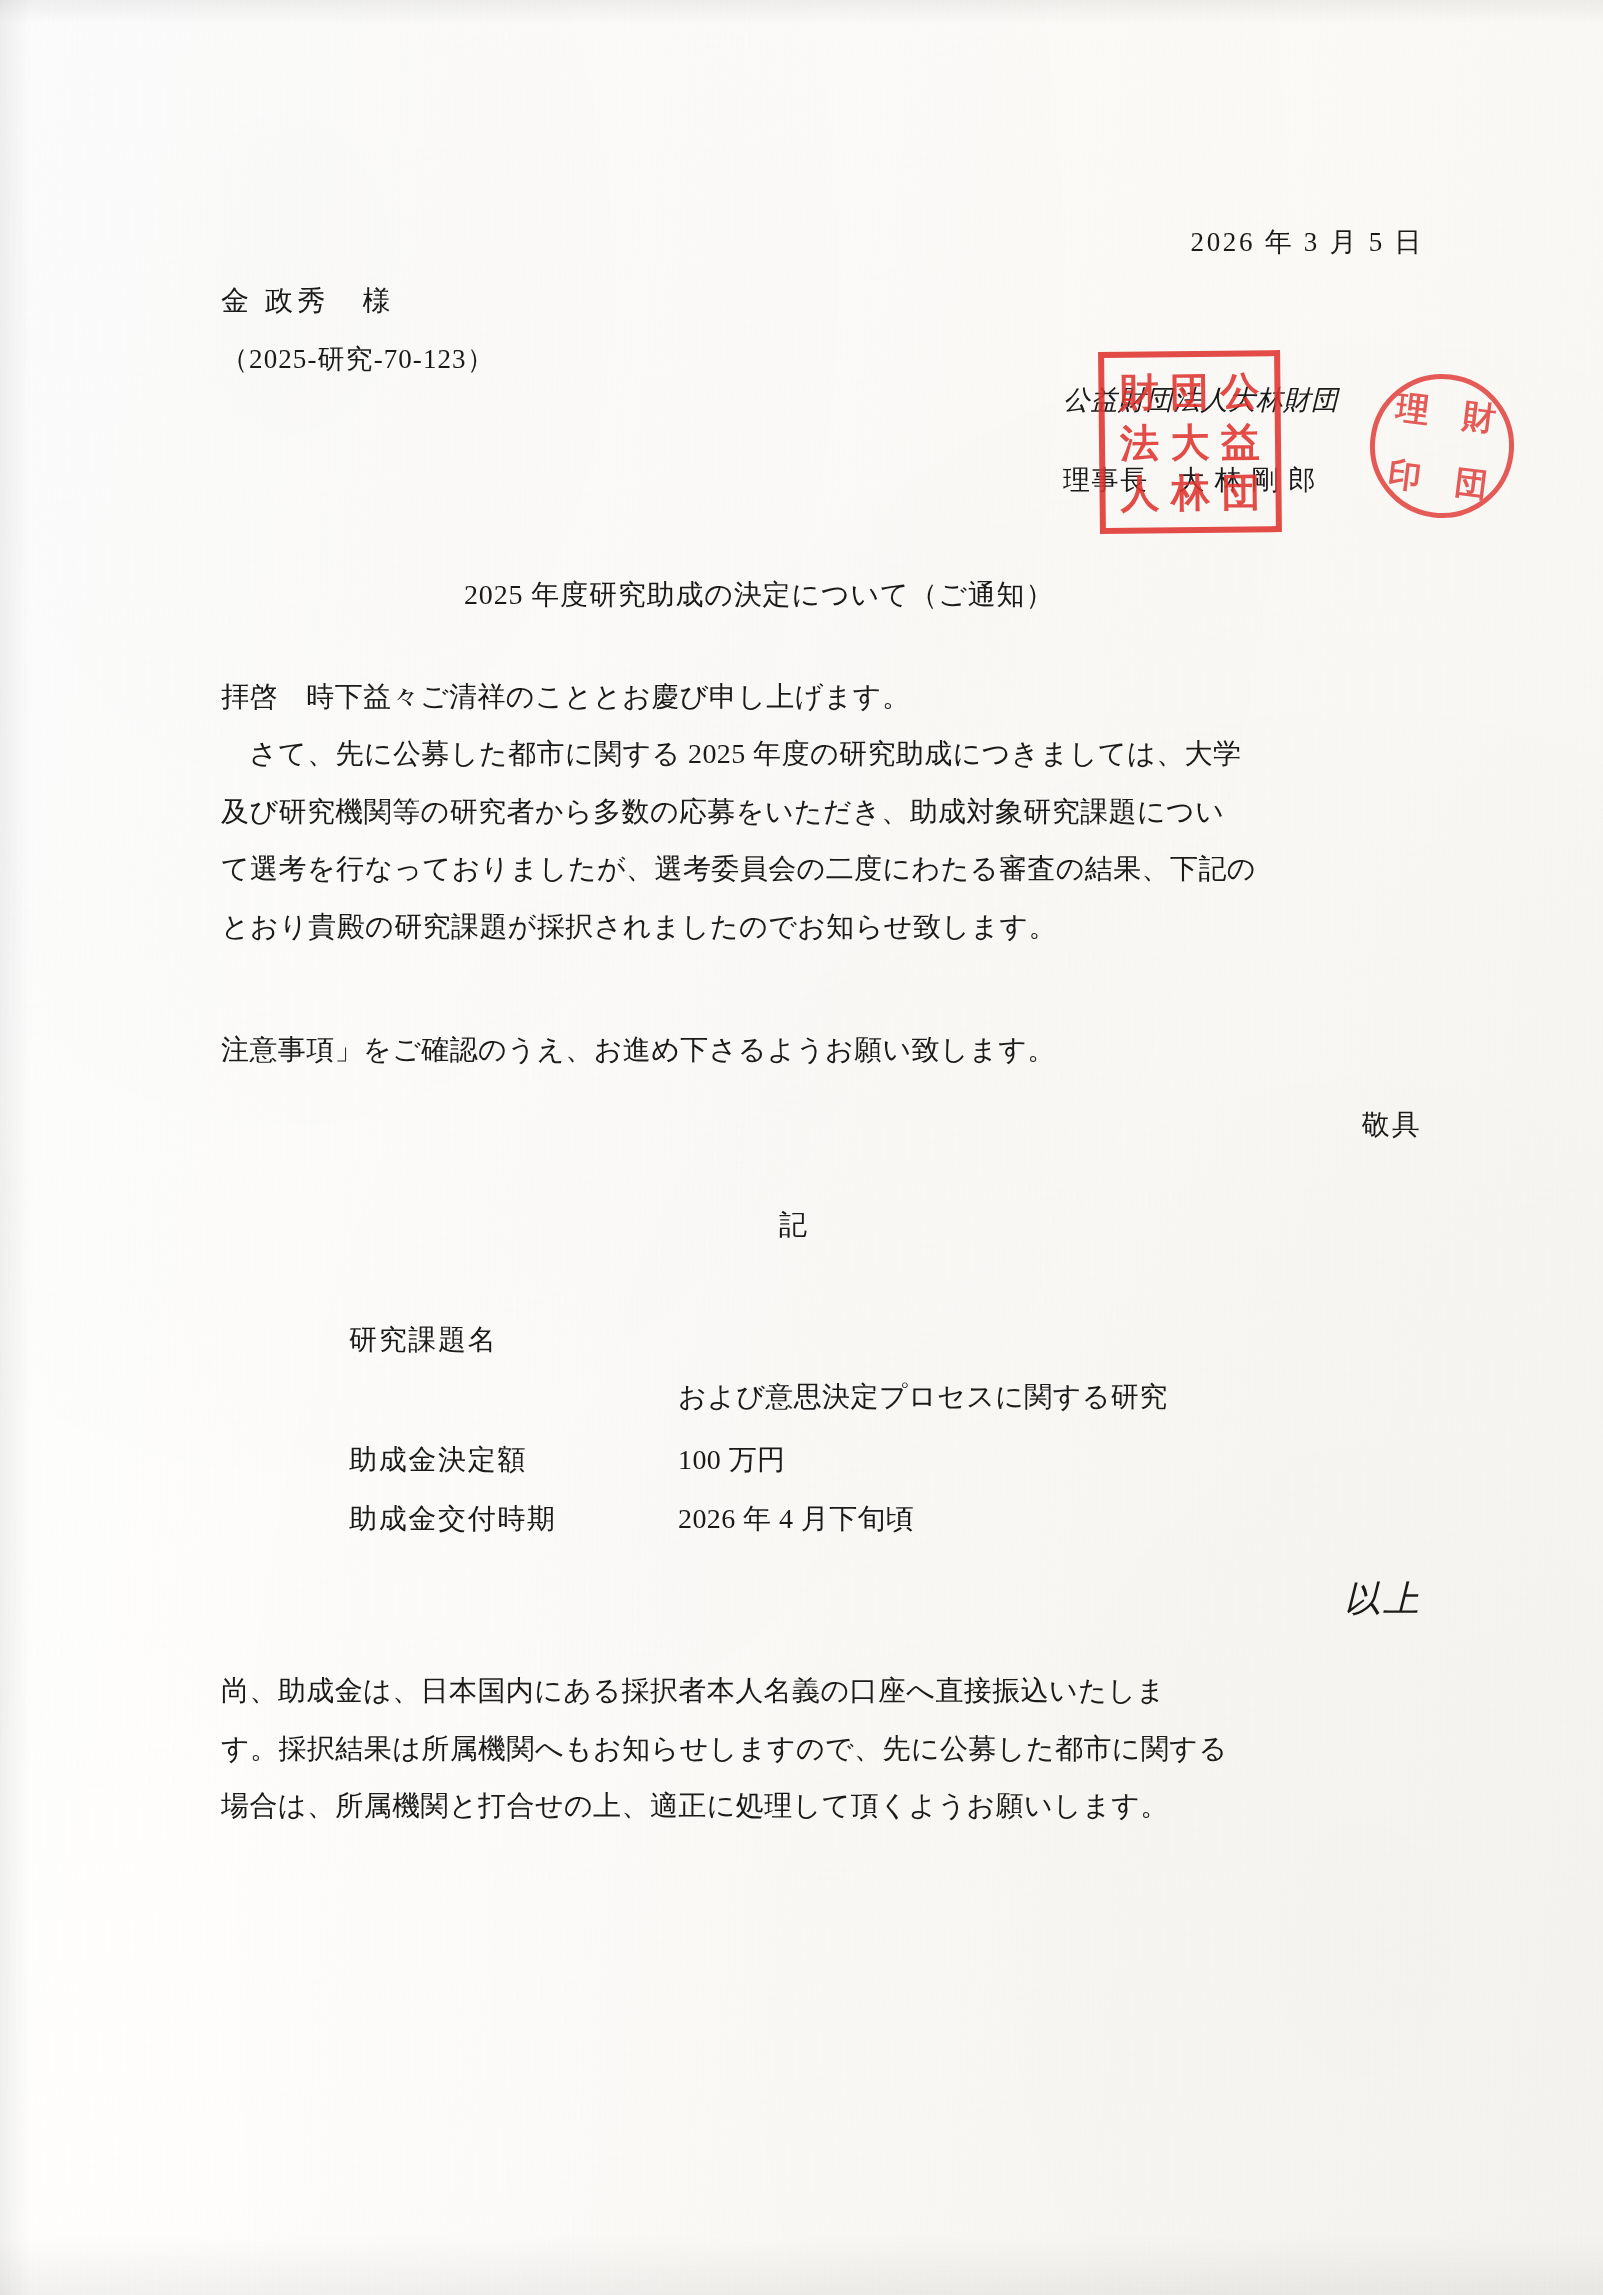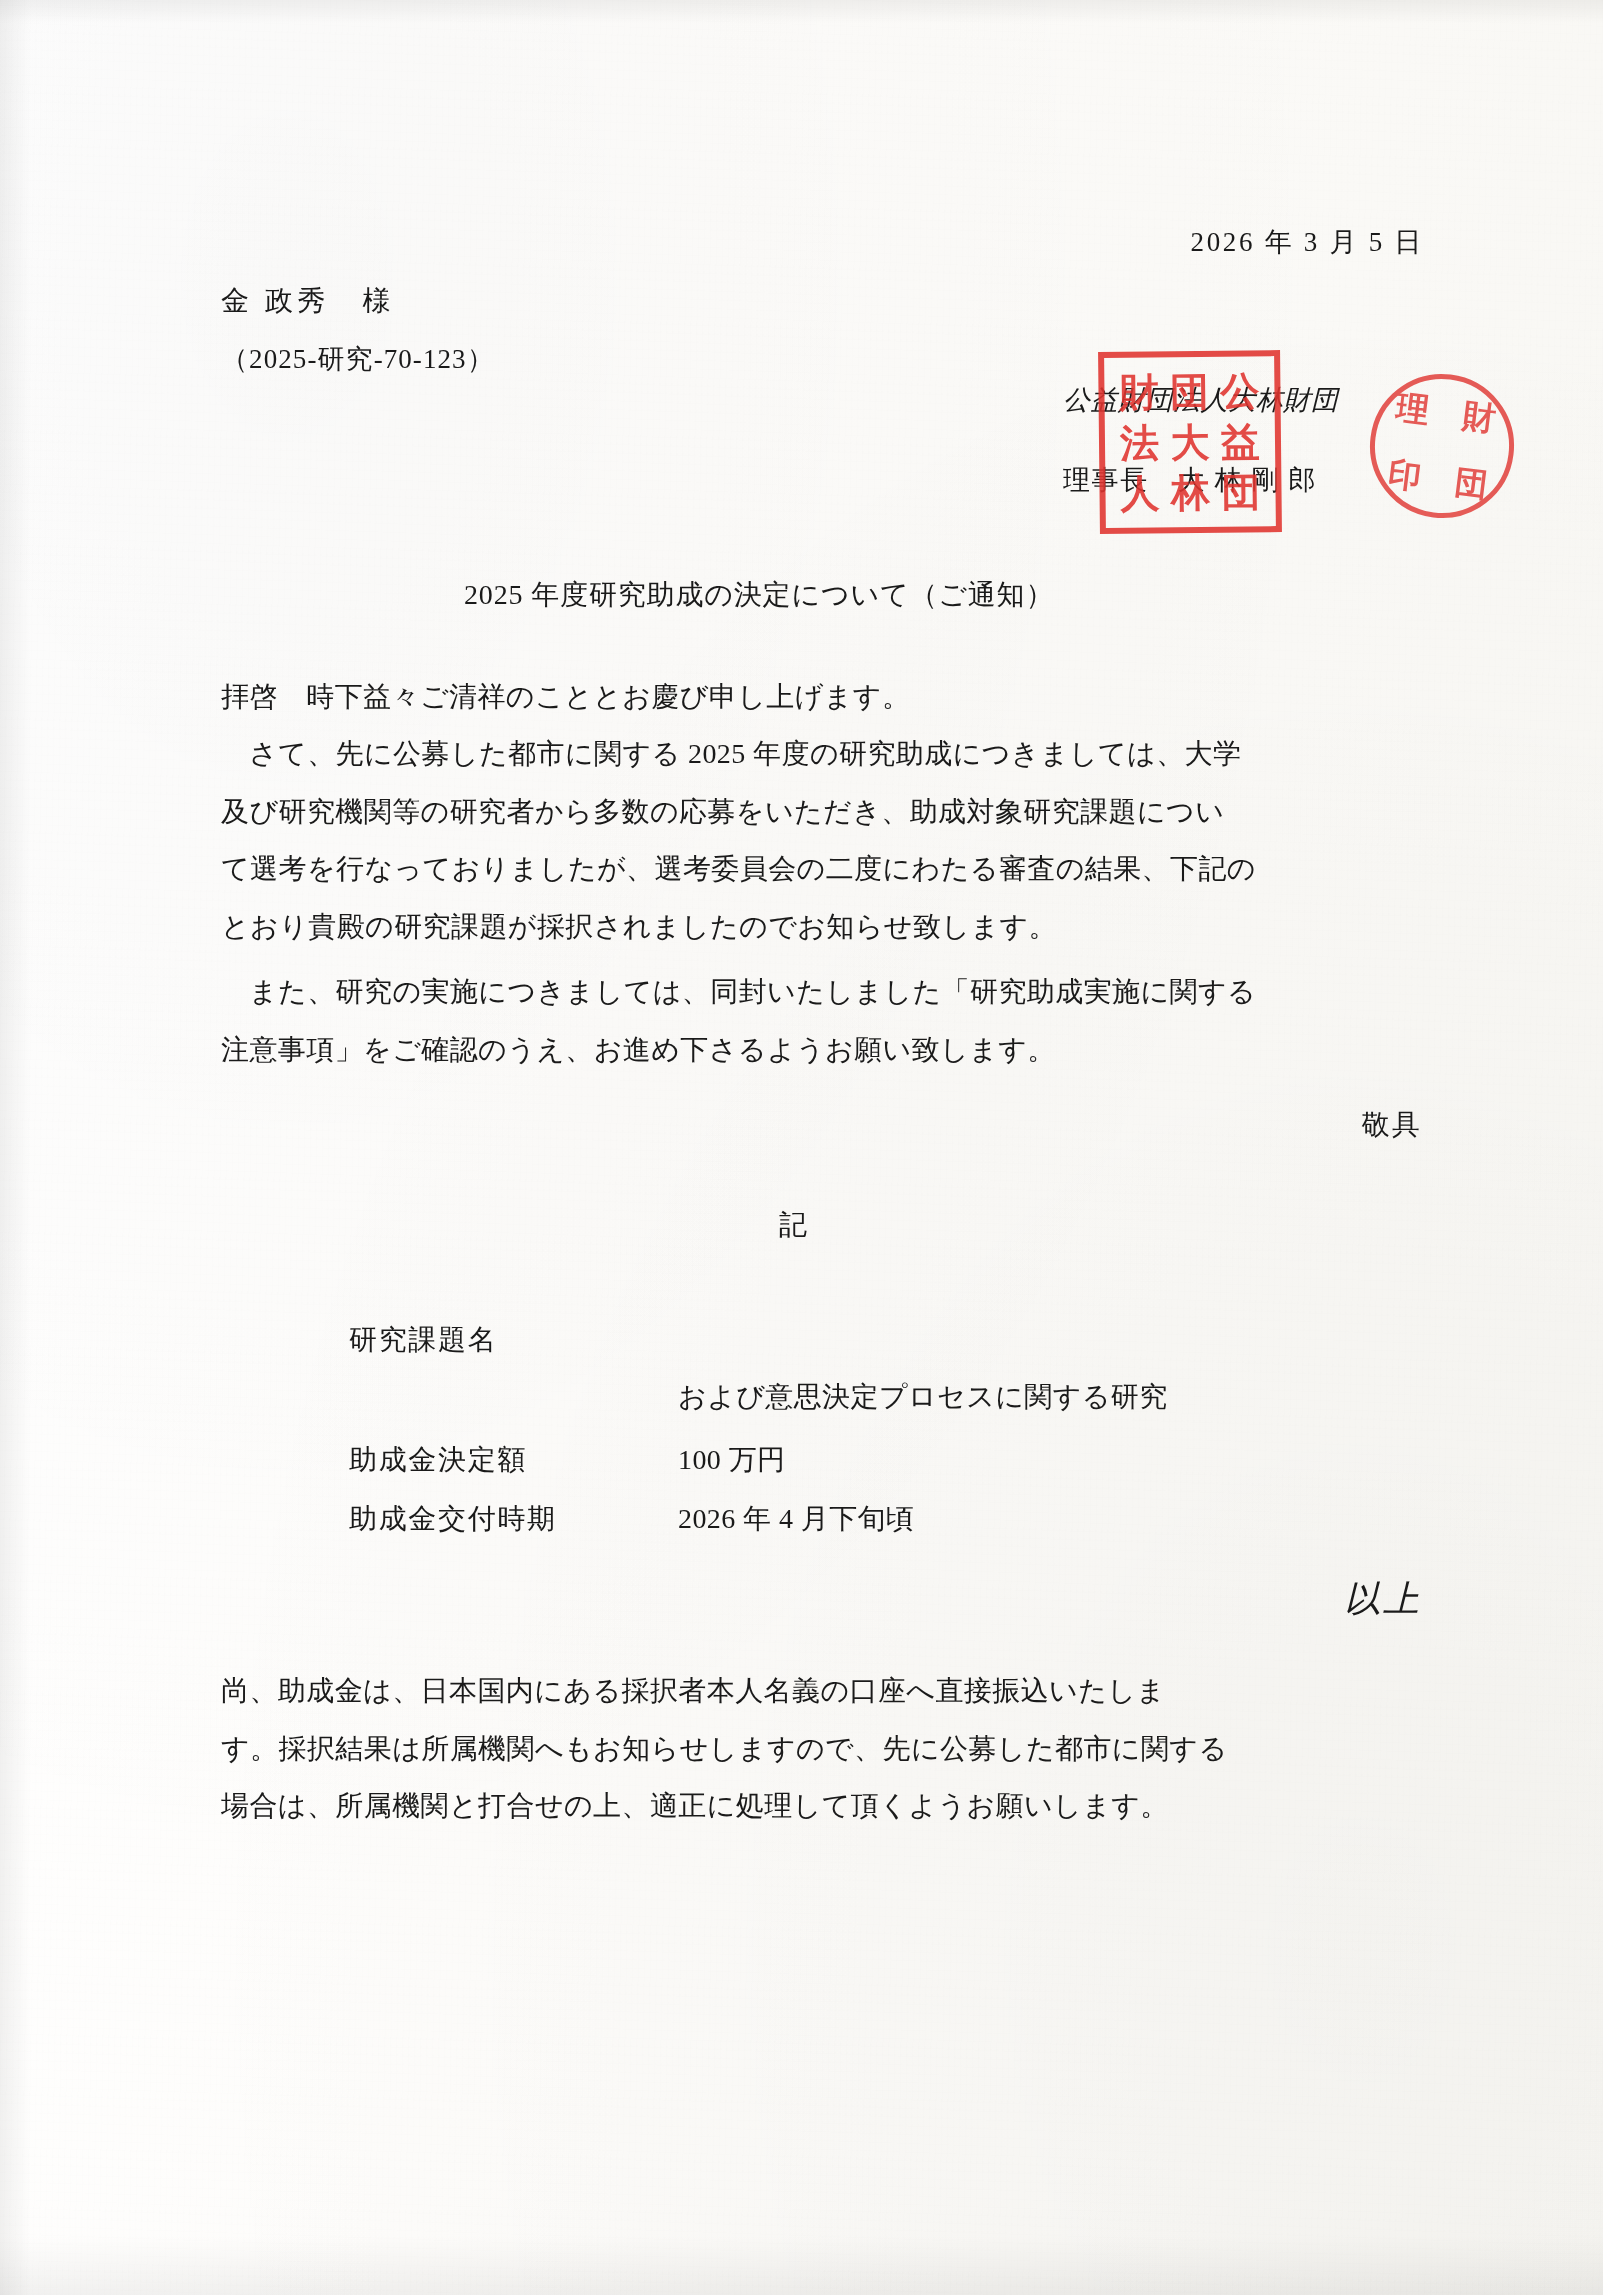--- a/index.html
+++ b/index.html
@@ -260,21 +260,20 @@
     </div>
   </div>
 
   <div class="t doc-title">2025 年度研究助成の決定について（ご通知）</div>
 
   <div class="t body-line" style="top:675px;">拝啓　時下益々ご清祥のこととお慶び申し上げます。</div>
   <div class="t body-line indent" style="top:732px;">さて、先に公募した都市に関する 2025 年度の研究助成につきましては、大学</div>
   <div class="t body-line" style="top:790px;">及び研究機関等の研究者から多数の応募をいただき、助成対象研究課題につい</div>
   <div class="t body-line" style="top:847px;">て選考を行なっておりましたが、選考委員会の二度にわたる審査の結果、下記の</div>
   <div class="t body-line" style="top:905px;text-align:center;">とおり貴殿の研究課題が採択されましたのでお知らせ致します。</div>
-  <div class="t body-line indent" style="top:970px;">また、研究の実施につきましては、同封いたしました「研究助成実施に関する</div>
   <div class="t body-line" style="top:1028px;">注意事項」をご確認のうえ、お進め下さるようお願い致します。</div>
 
   <div class="t closing-keigu">敬具</div>
   <div class="t ki-mark">記</div>
 
   <div class="t item-label" style="top:1318px;">研究課題名</div>
   <div class="t item-value" style="top:1375px;">および意思決定プロセスに関する研究</div>
 
   <div class="t item-label" style="top:1438px;">助成金決定額</div>
   <div class="t item-value" style="top:1438px;">100 万円</div>

